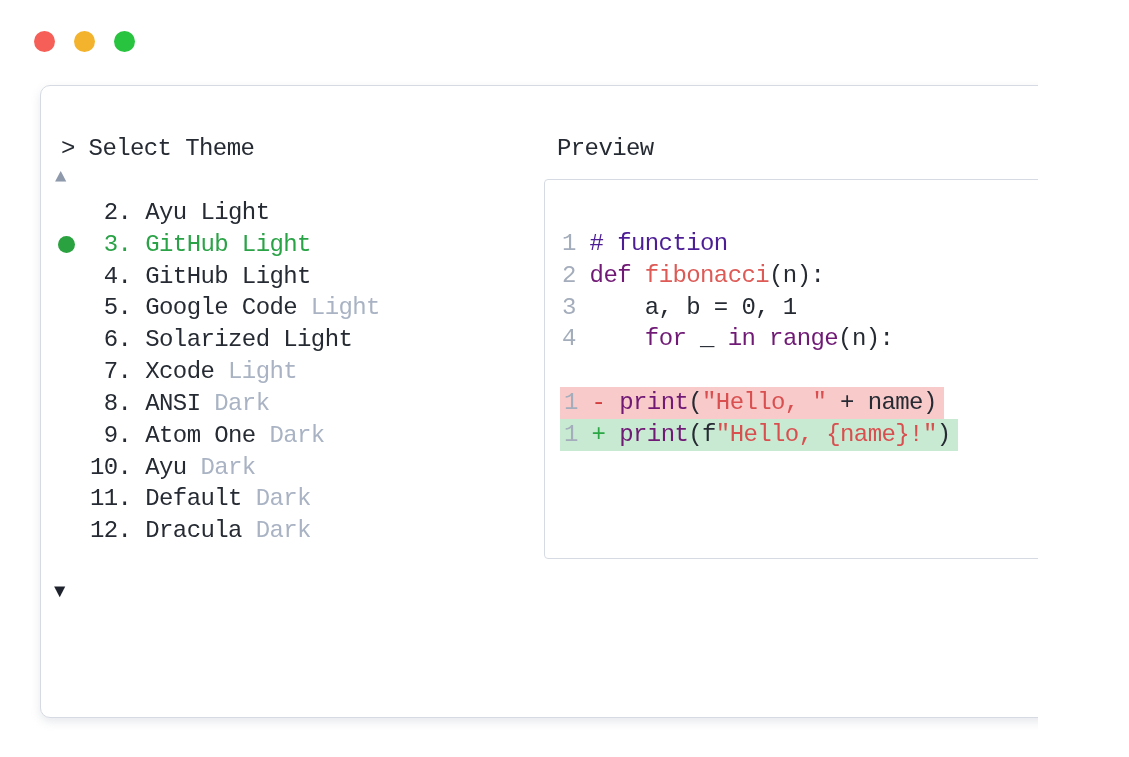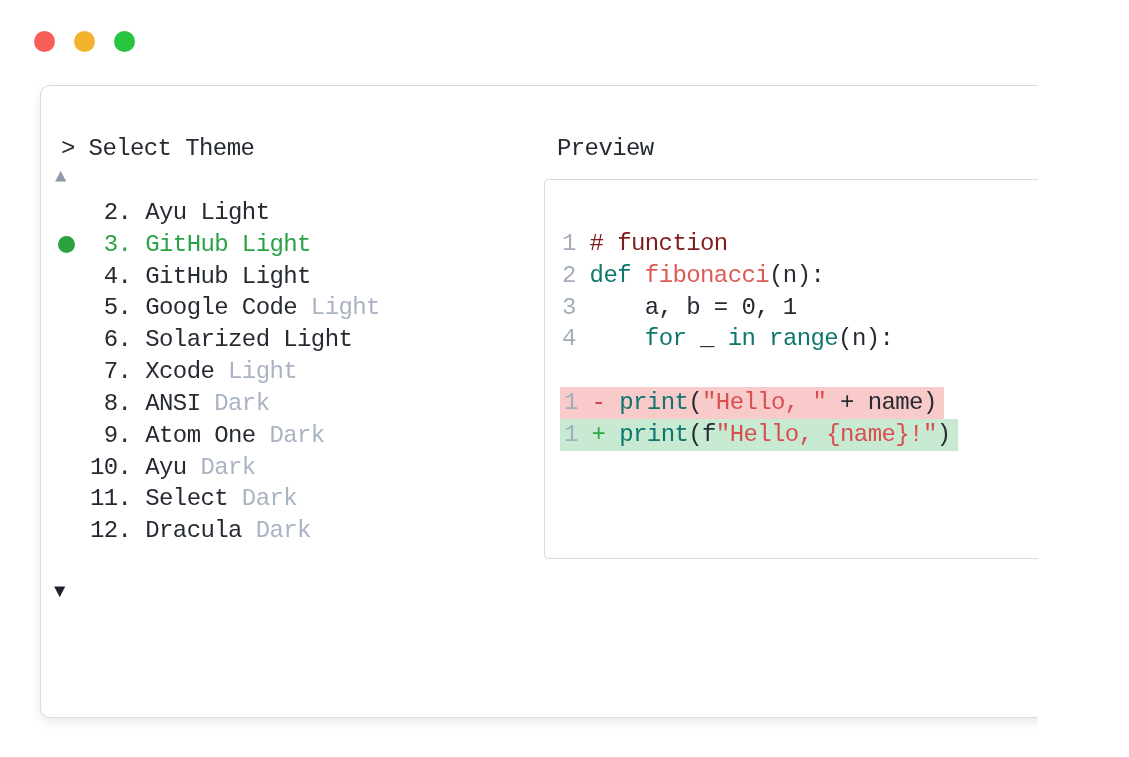--- a/index.html
+++ b/index.html
@@ -42,24 +42,24 @@
   .code{padding-top:48px;}
   .code-row{padding-left:17px;white-space:pre;}
   .code-row .ln{color:#a4adbb;margin-right:13.8px;}
   .spacer{height:31.83px;}
   .code-row.diff{margin-left:15px;padding:0 7px 0 4px;width:fit-content;}
   .code-row.removed{background:#f9caca;}
   .code-row.added{background:#c8e9d2;}
   .sign{margin-right:13.8px;}
   .minus{color:#d43d3d;}
   .plus{color:#2ba745;}
-  .kw{color:#0f766e;}
+  .kw{color:#701a75;}
   .fn{color:#dd5a56;}
   .str{color:#d94f4f;}
-  .cm{color:#7f1d1d;margin-top:32px;}
+  .cm{color:#4c1d95;margin-top:32px;}
   .plain{color:#262b33;}
 </style>
 </head>
 <body>
 
 <div class="app">
 
   <div class="dots">
     <button class="dot-btn dot-red"></button>
     <button class="dot-btn dot-yellow"></button>
@@ -75,21 +75,21 @@
     <div class="theme-list">
       <div class="trow"><span class="num"> 2.</span><span class="name">Ayu Light</span><span class="suffix"></span></div>
       <div class="trow selected"><span class="sel-dot"></span><span class="num"> 3.</span><span class="name">GitHub Light</span><span class="suffix"></span></div>
       <div class="trow"><span class="num"> 4.</span><span class="name">GitHub Light</span><span class="suffix"></span></div>
       <div class="trow"><span class="num"> 5.</span><span class="name">Google Code</span><span class="suffix">Light</span></div>
       <div class="trow"><span class="num"> 6.</span><span class="name">Solarized Light</span><span class="suffix"></span></div>
       <div class="trow"><span class="num"> 7.</span><span class="name">Xcode</span><span class="suffix">Light</span></div>
       <div class="trow"><span class="num"> 8.</span><span class="name">ANSI</span><span class="suffix">Dark</span></div>
       <div class="trow"><span class="num"> 9.</span><span class="name">Atom One</span><span class="suffix">Dark</span></div>
       <div class="trow"><span class="num">10.</span><span class="name">Ayu</span><span class="suffix">Dark</span></div>
-      <div class="trow"><span class="num">11.</span><span class="name">Select</span><span class="suffix">Dark</span></div>
+      <div class="trow"><span class="num">11.</span><span class="name">Default</span><span class="suffix">Dark</span></div>
       <div class="trow"><span class="num">12.</span><span class="name">Dracula</span><span class="suffix">Dark</span></div>
     </div>
 
     <div class="scroll-down">▼</div>
 
 
     <div class="preview-box">
       <div class="code">
         <div class="code-row"><span class="ln">1</span><span class="cm"># function</span></div>
         <div class="code-row"><span class="ln">2</span><span class="kw">def </span><span class="fn">fibonacci</span><span class="plain">(n):</span></div>

